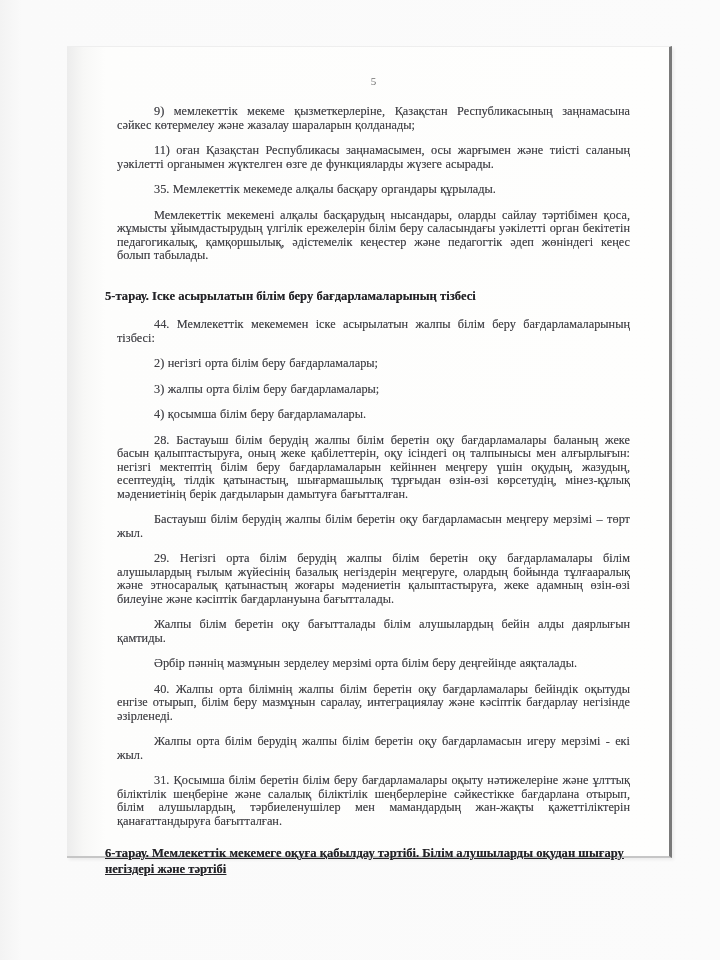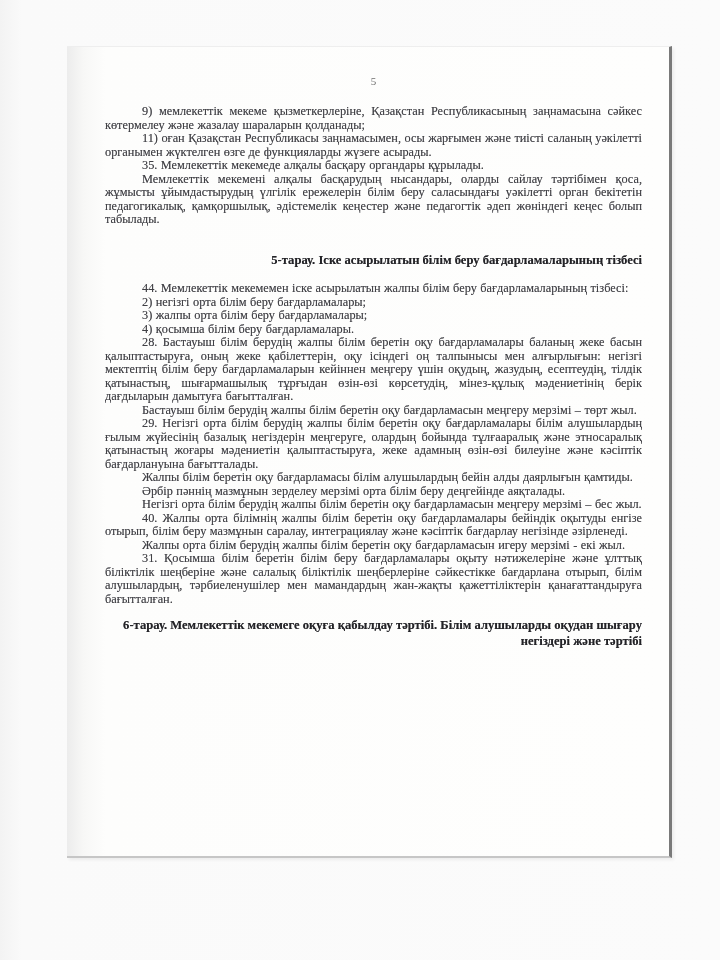--- a/index.html
+++ b/index.html
@@ -30,40 +30,41 @@
     padding: 28px 27px 0 38px;
   }
   .page-number {
     text-align: center;
     font-size: 11px;
     line-height: 13px;
     color: #6e6e6e;
     margin-bottom: 17px;
   }
   .para {
-    margin: 0;
+    margin: 12px;
     text-align: justify;
     text-indent: 37px;
     font-size: 12.3px;
     line-height: 13.5px;
     color: #404045;
     text-shadow: 0 0 0.5px rgba(70,70,78,0.5);
     word-spacing: 0.4px;
   }
   .chapter-heading {
     margin: 26px 0 14px 0;
-    text-align: right;
+    text-align: left;
     font-weight: bold;
     font-size: 12.6px;
     line-height: 15.5px;
     color: #232327;
     text-shadow: 0 0 0.5px rgba(40,40,48,0.55);
   }
   .doc-body > .chapter-heading:last-child {
-    margin-top: 12px;
+    margin-top: 18px;
+    text-decoration: underline;
   }
 </style>
 </head>
 <body>
 
 <div class="scan-background">
   <div class="document-page">
     <div class="page-inner">
       <div class="page-number">5</div>
       <div class="doc-body">
@@ -72,23 +73,22 @@
           <p class="para">35. Мемлекеттік мекемеде алқалы басқару органдары құрылады.</p>
           <p class="para">Мемлекеттік мекемені алқалы басқарудың нысандары, оларды сайлау тәртібімен қоса, жұмысты ұйымдастырудың үлгілік ережелерін білім беру саласындағы уәкілетті орган бекітетін педагогикалық, қамқоршылық, әдістемелік кеңестер және педагогтік әдеп жөніндегі кеңес болып табылады.</p>
           <div class="chapter-heading">5-тарау. Іске асырылатын білім беру бағдарламаларының тізбесі</div>
           <p class="para">44. Мемлекеттік мекемемен іске асырылатын жалпы білім беру бағдарламаларының тізбесі:</p>
           <p class="para">2) негізгі орта білім беру бағдарламалары;</p>
           <p class="para">3) жалпы орта білім беру бағдарламалары;</p>
           <p class="para">4) қосымша білім беру бағдарламалары.</p>
           <p class="para">28. Бастауыш білім берудің жалпы білім беретін оқу бағдарламалары баланың жеке басын қалыптастыруға, оның жеке қабілеттерін, оқу ісіндегі оң талпынысы мен алғырлығын: негізгі мектептің білім беру бағдарламаларын кейіннен меңгеру үшін оқудың, жазудың, есептеудің, тілдік қатынастың, шығармашылық тұрғыдан өзін-өзі көрсетудің, мінез-құлық мәдениетінің берік дағдыларын дамытуға бағытталған.</p>
           <p class="para">Бастауыш білім берудің жалпы білім беретін оқу бағдарламасын меңгеру мерзімі – төрт жыл.</p>
           <p class="para">29. Негізгі орта білім берудің жалпы білім беретін оқу бағдарламалары білім алушылардың ғылым жүйесінің базалық негіздерін меңгеруге, олардың бойында тұлғааралық және этносаралық қатынастың жоғары мәдениетін қалыптастыруға, жеке адамның өзін-өзі билеуіне және кәсіптік бағдарлануына бағытталады.</p>
-          <p class="para">Жалпы білім беретін оқу бағдарламасы білім алушылардың бейін алды даярлығын қамтиды.</p>
+          <p class="para">Жалпы білім беретін оқу бағытталады білім алушылардың бейін алды даярлығын қамтиды.</p>
           <p class="para">Әрбір пәннің мазмұнын зерделеу мерзімі орта білім беру деңгейінде аяқталады.</p>
-          <p class="para">Негізгі орта білім берудің жалпы білім беретін оқу бағдарламасын меңгеру мерзімі – бес жыл.</p>
           <p class="para">40. Жалпы орта білімнің жалпы білім беретін оқу бағдарламалары бейіндік оқытуды енгізе отырып, білім беру мазмұнын саралау, интеграциялау және кәсіптік бағдарлау негізінде әзірленеді.</p>
           <p class="para">Жалпы орта білім берудің жалпы білім беретін оқу бағдарламасын игеру мерзімі - екі жыл.</p>
           <p class="para">31. Қосымша білім беретін білім беру бағдарламалары оқыту нәтижелеріне және ұлттық біліктілік шеңберіне және салалық біліктілік шеңберлеріне сәйкестікке бағдарлана отырып, білім алушылардың, тәрбиеленушілер мен мамандардың жан-жақты қажеттіліктерін қанағаттандыруға бағытталған.</p>
           <div class="chapter-heading">6-тарау. Мемлекеттік мекемеге оқуға қабылдау тәртібі. Білім алушыларды оқудан шығару негіздері және тәртібі</div>
         </div>
     </div>
   </div>
 </div>
 
 </body></html>

